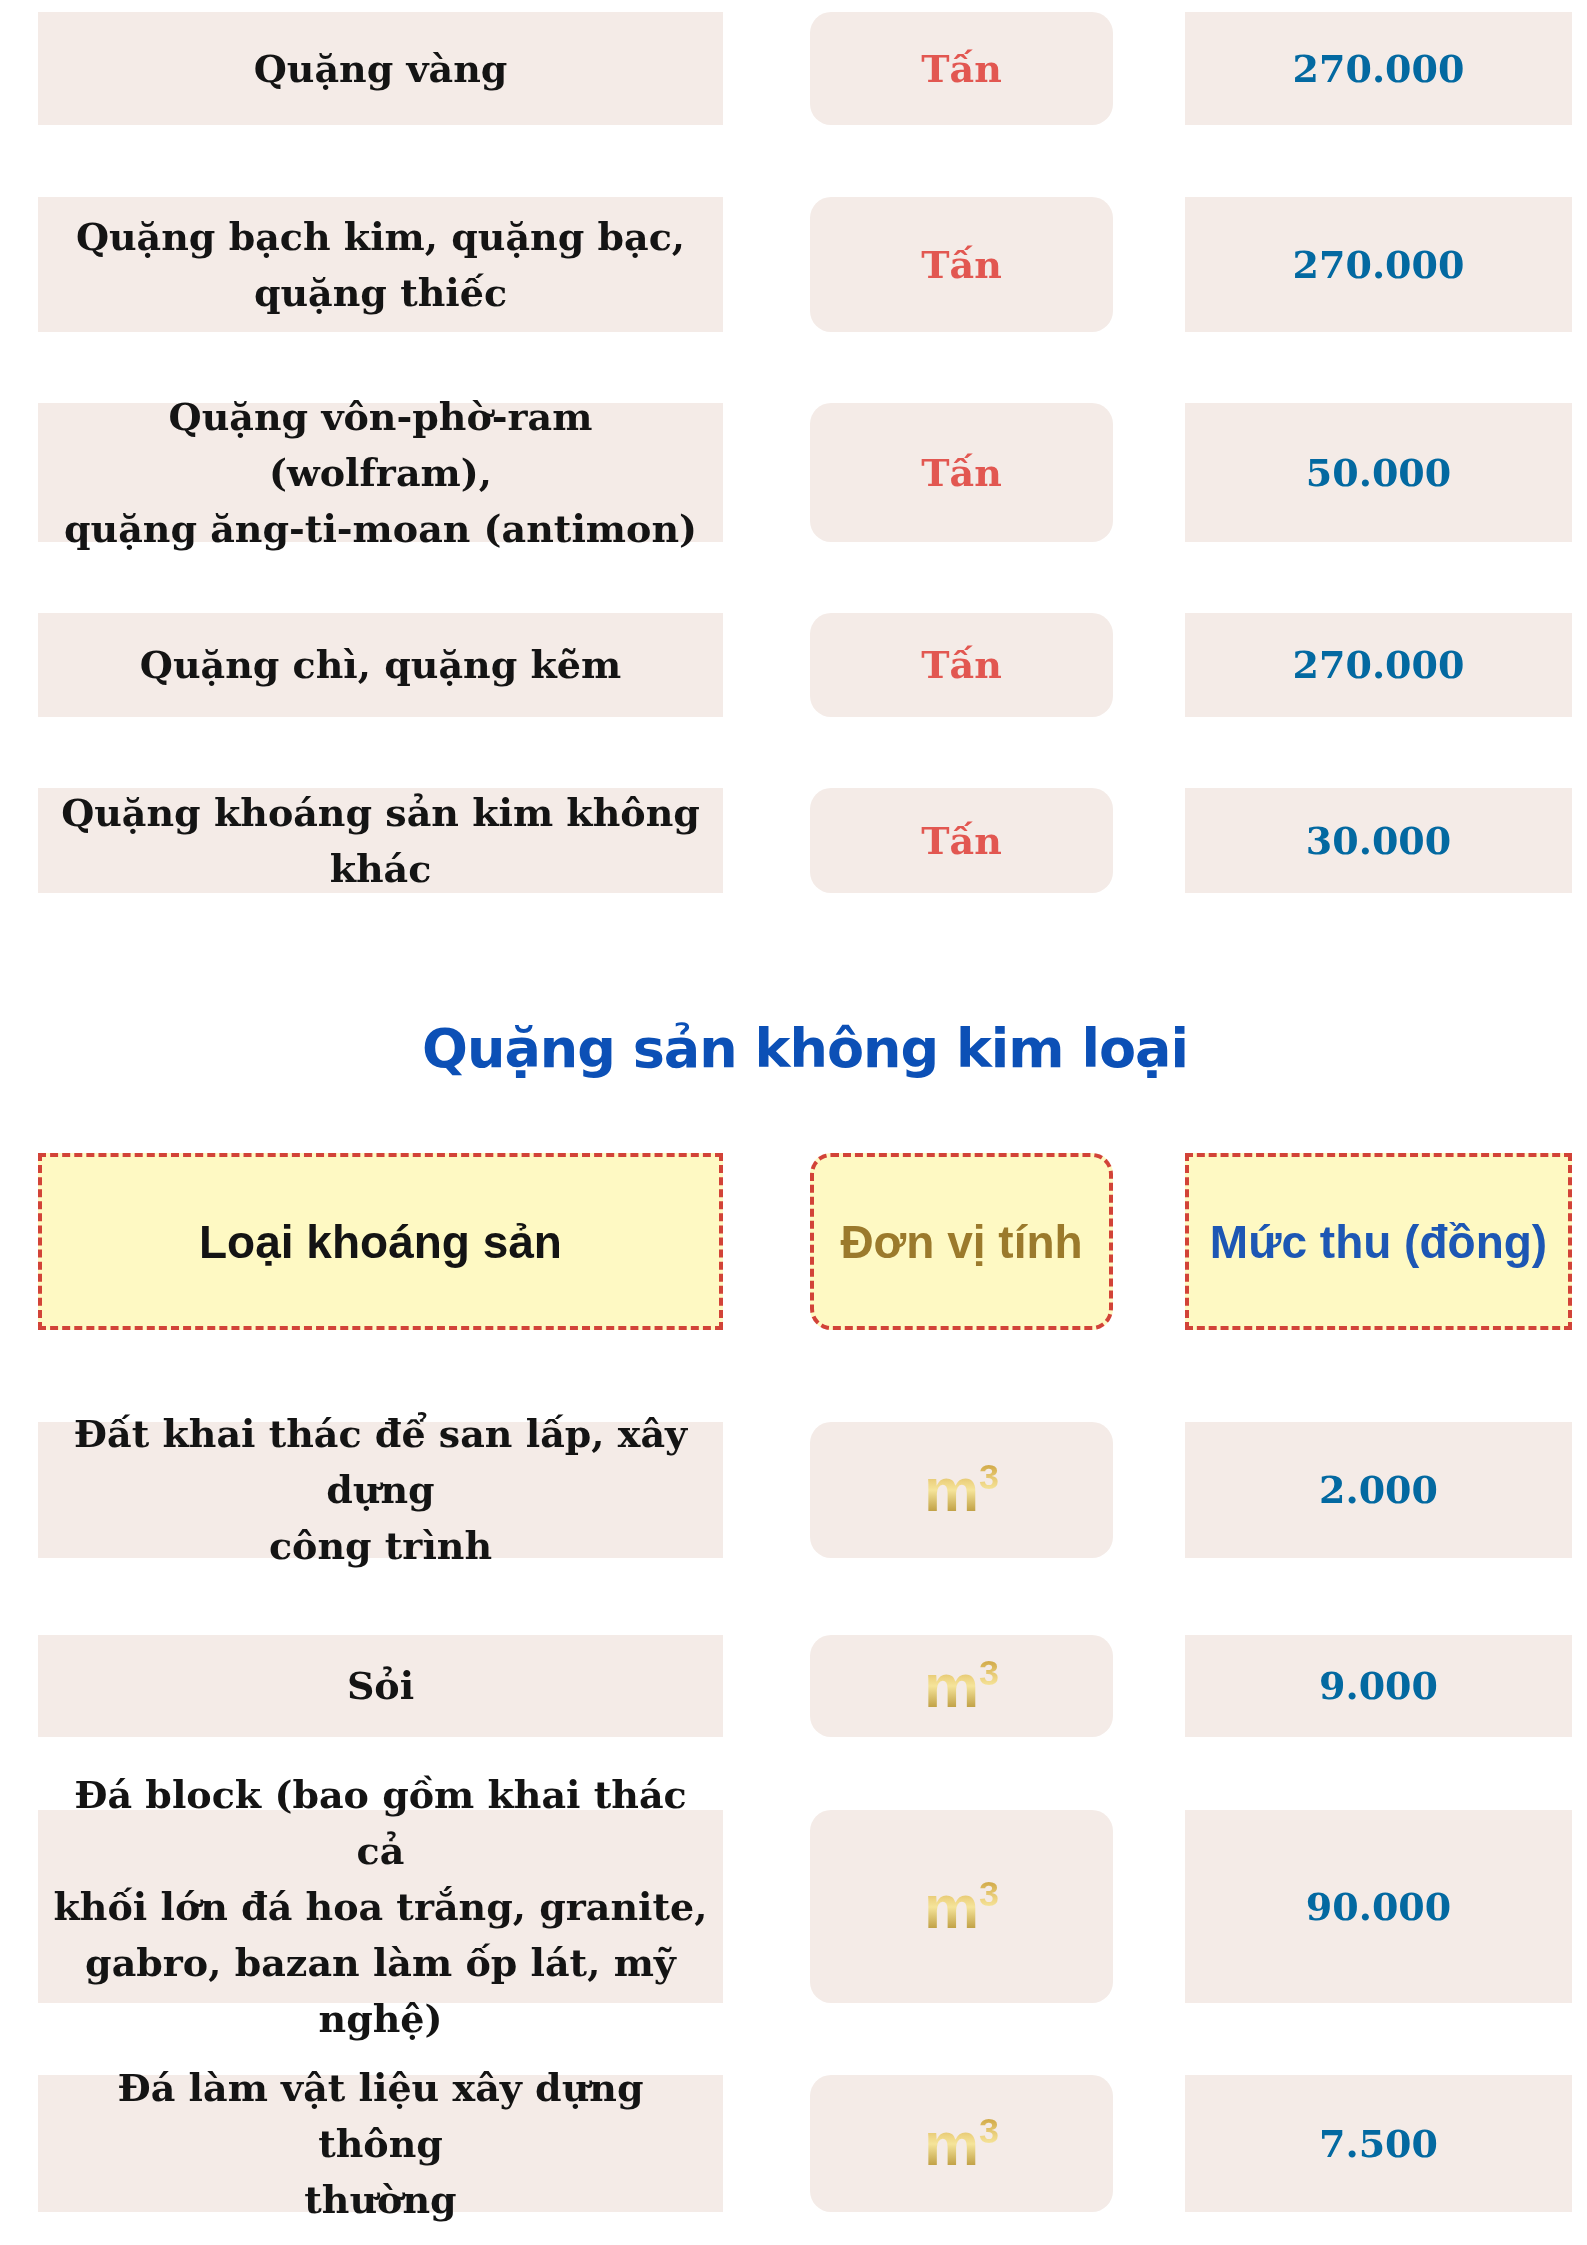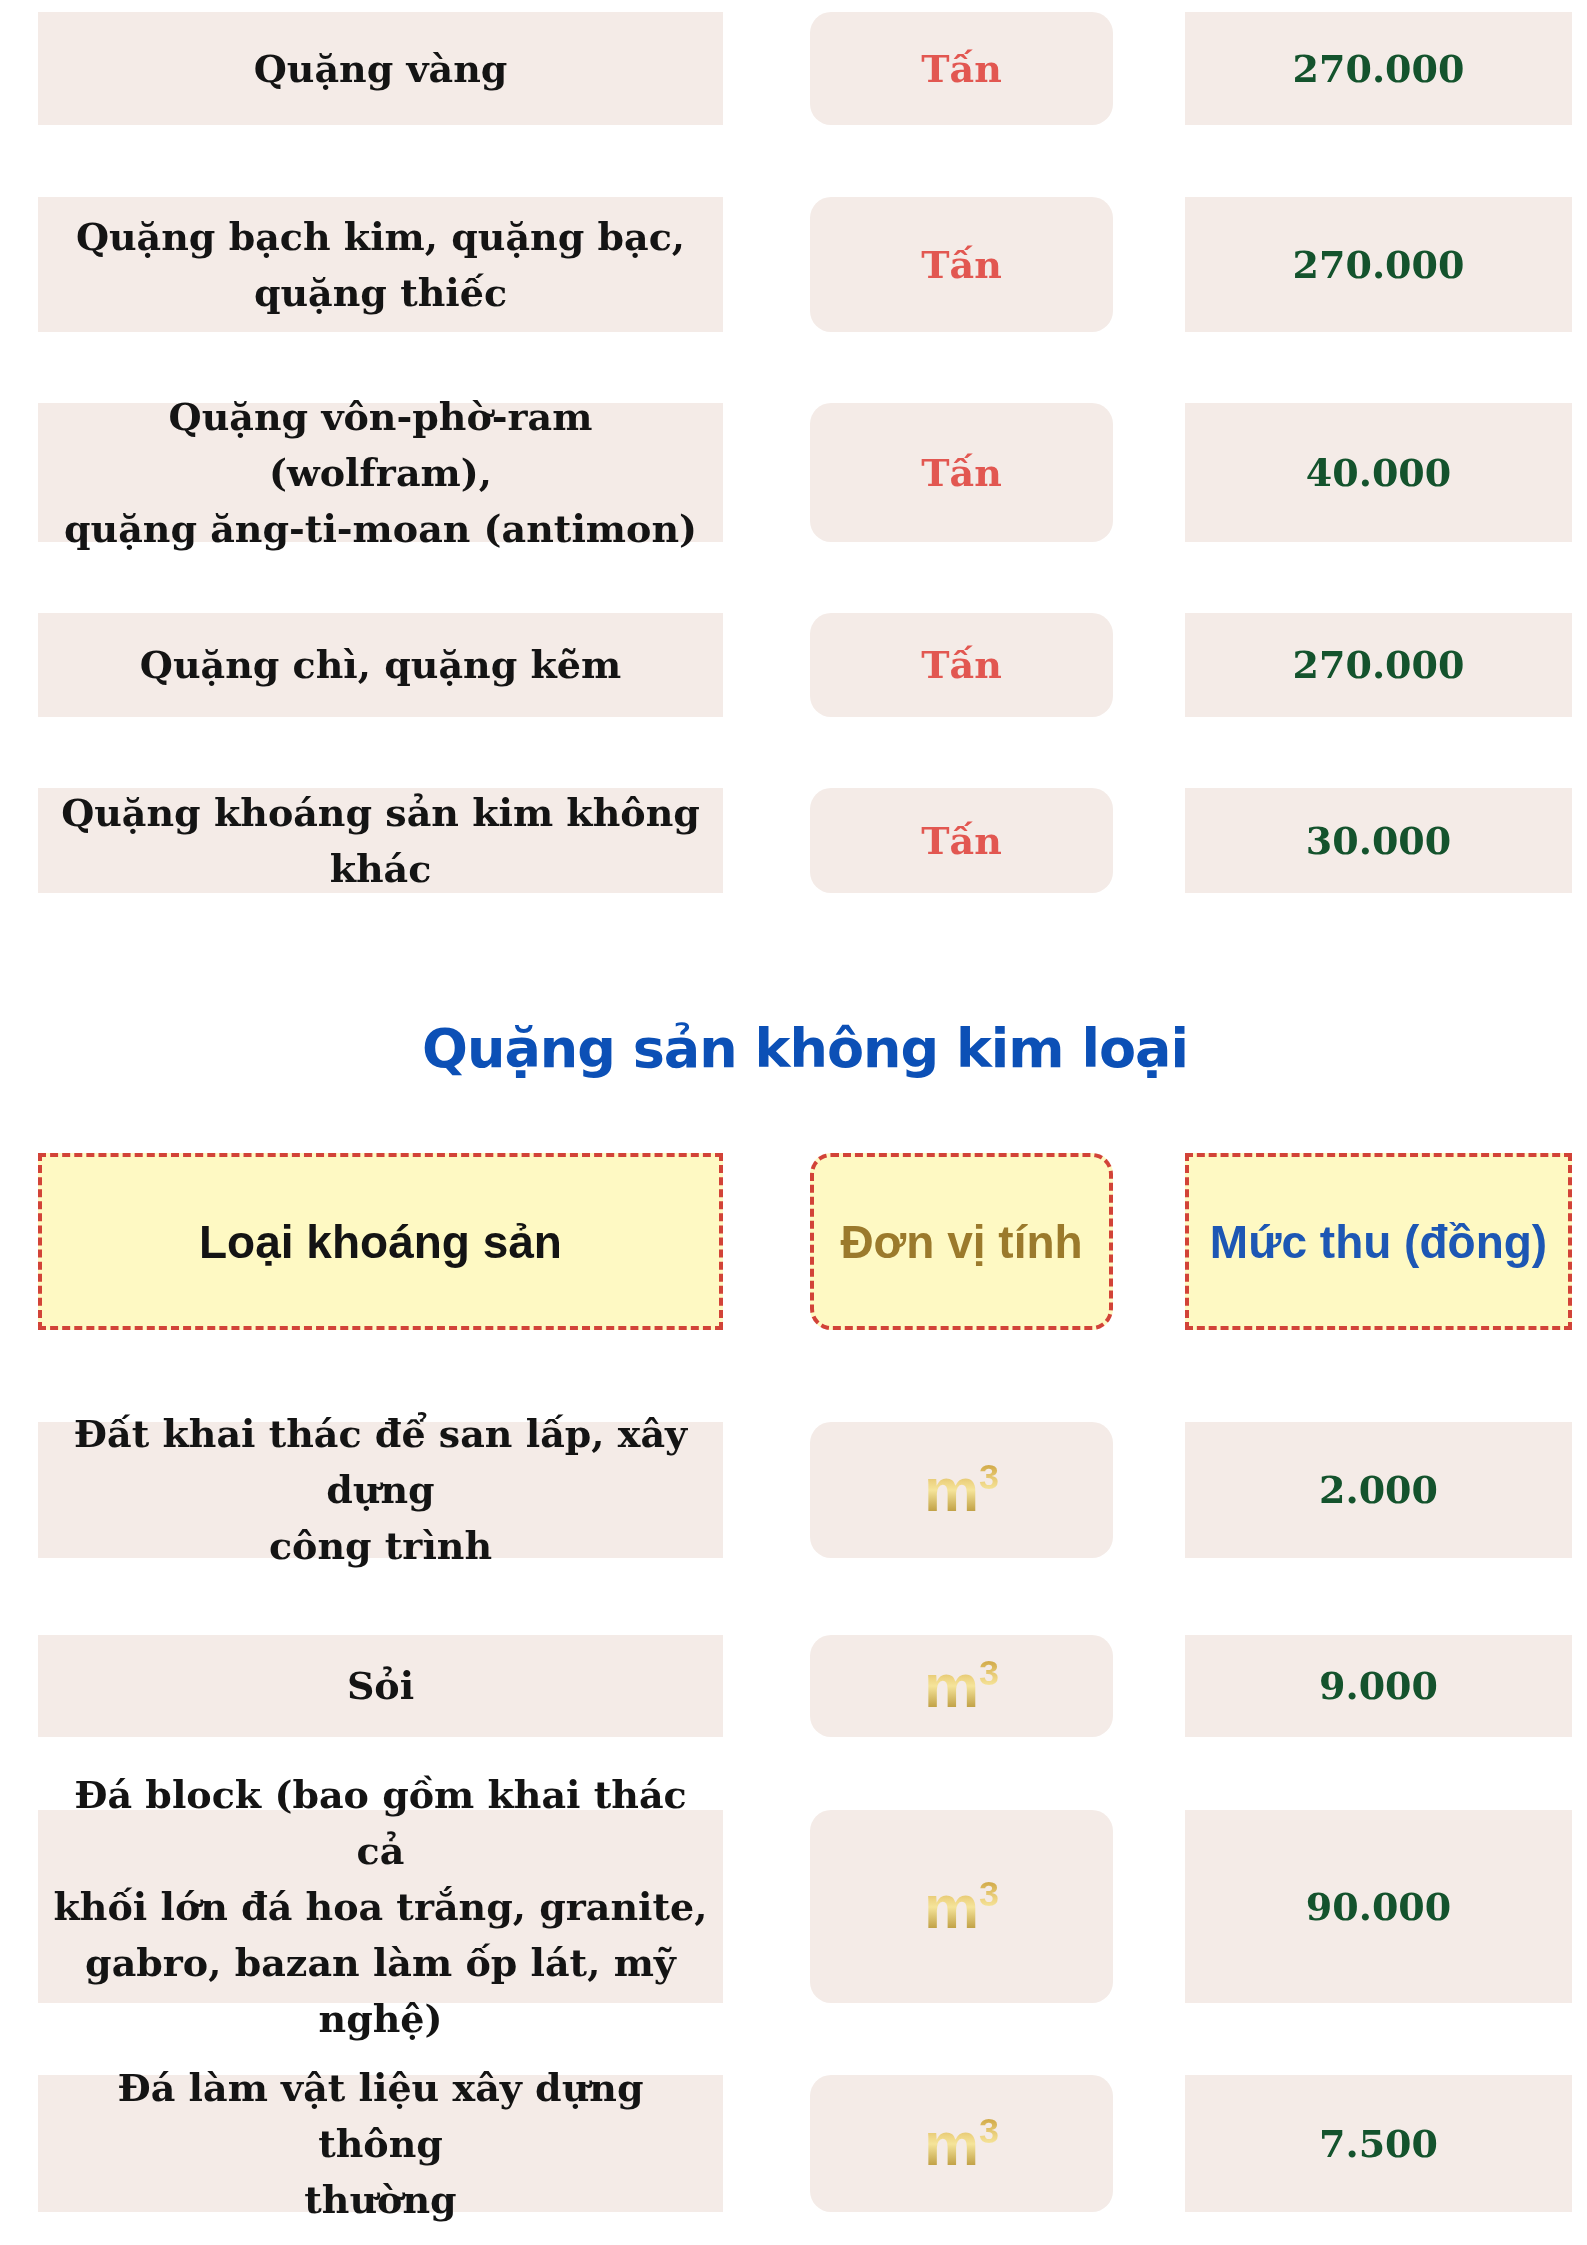--- a/index.html
+++ b/index.html
@@ -31,21 +31,21 @@
     font:700 38px/56px "DejaVu Serif", serif;
     color:#141414;
     white-space:pre-line;
   }
   .unit-tan{
     font:700 38px/56px "DejaVu Serif", serif;
     color:#e25751;
   }
   .fee-text{
     font:700 38px/56px "DejaVu Serif", serif;
-    color:#14532d;
+    color:#0369a1;
   }
   .section-title{
     margin-top:120px;
     height:72px;
     width:1534px;
     margin-left:38px;
     text-align:center;
     font:700 54px/72px "DejaVu Sans", sans-serif;
     letter-spacing:-1px;
     color:#0c50b6;
@@ -105,21 +105,21 @@
 
   <div class="row" style="margin-top:71px;height:139px">
     <div class="cell c1">
         <span class="name-text">Quặng vôn-phờ-ram (wolfram),
 quặng ăng-ti-moan (antimon)</span>
       </div>
     <div class="cell c2">
         <span class="unit-tan">Tấn</span>
       </div>
     <div class="cell c3">
-        <span class="fee-text">40.000</span>
+        <span class="fee-text">50.000</span>
       </div>
   </div>
 
   <div class="row" style="margin-top:71px;height:104px">
     <div class="cell c1">
         <span class="name-text">Quặng chì, quặng kẽm</span>
       </div>
     <div class="cell c2">
         <span class="unit-tan">Tấn</span>
       </div>

